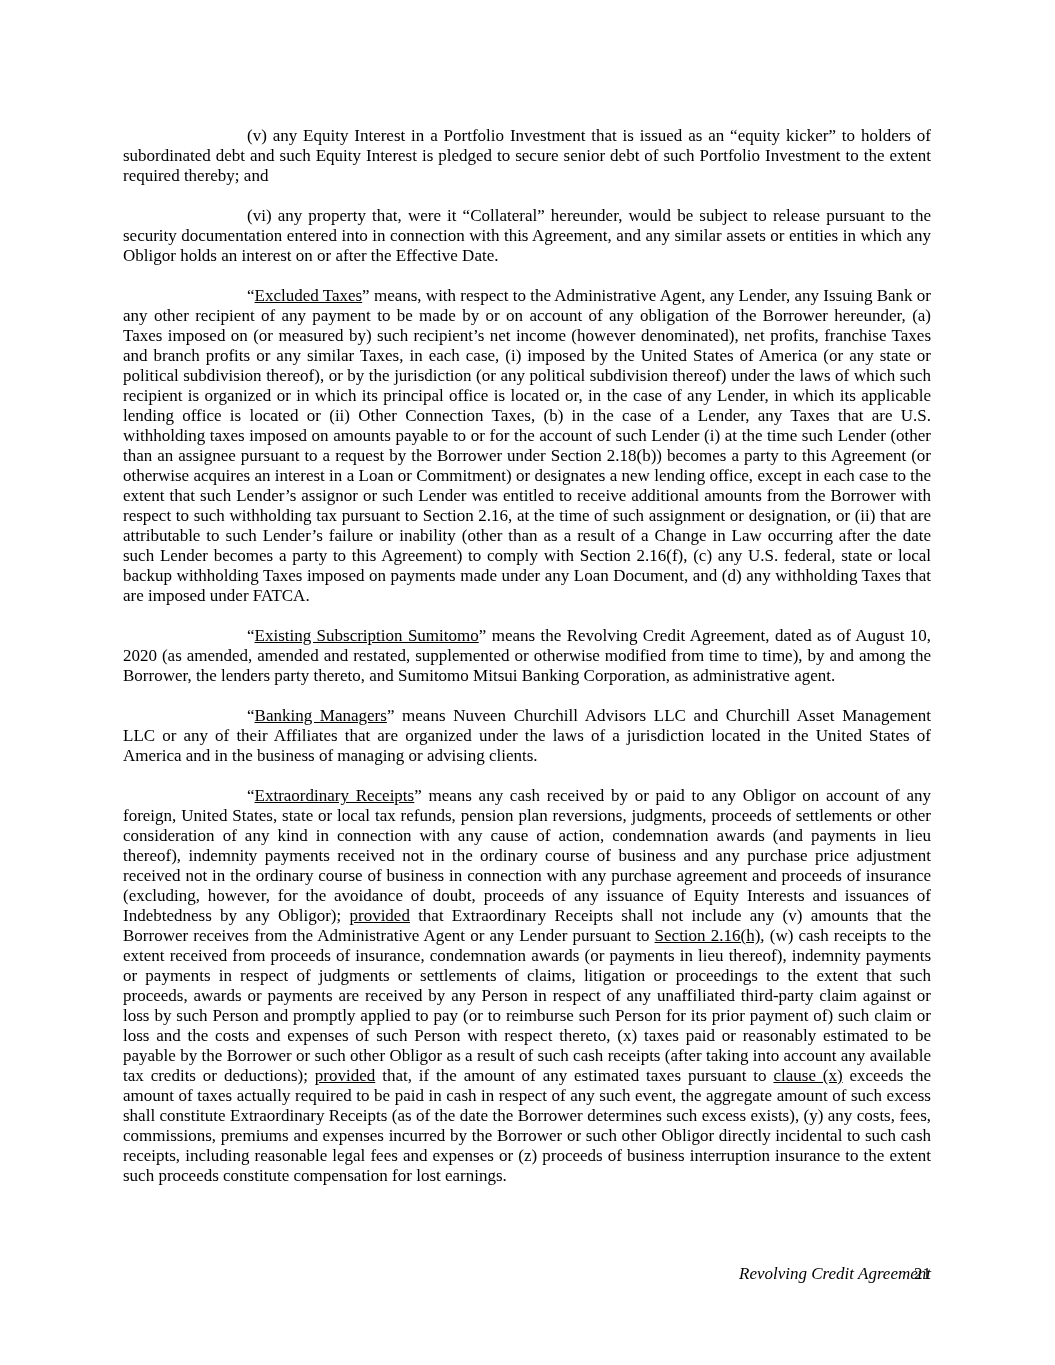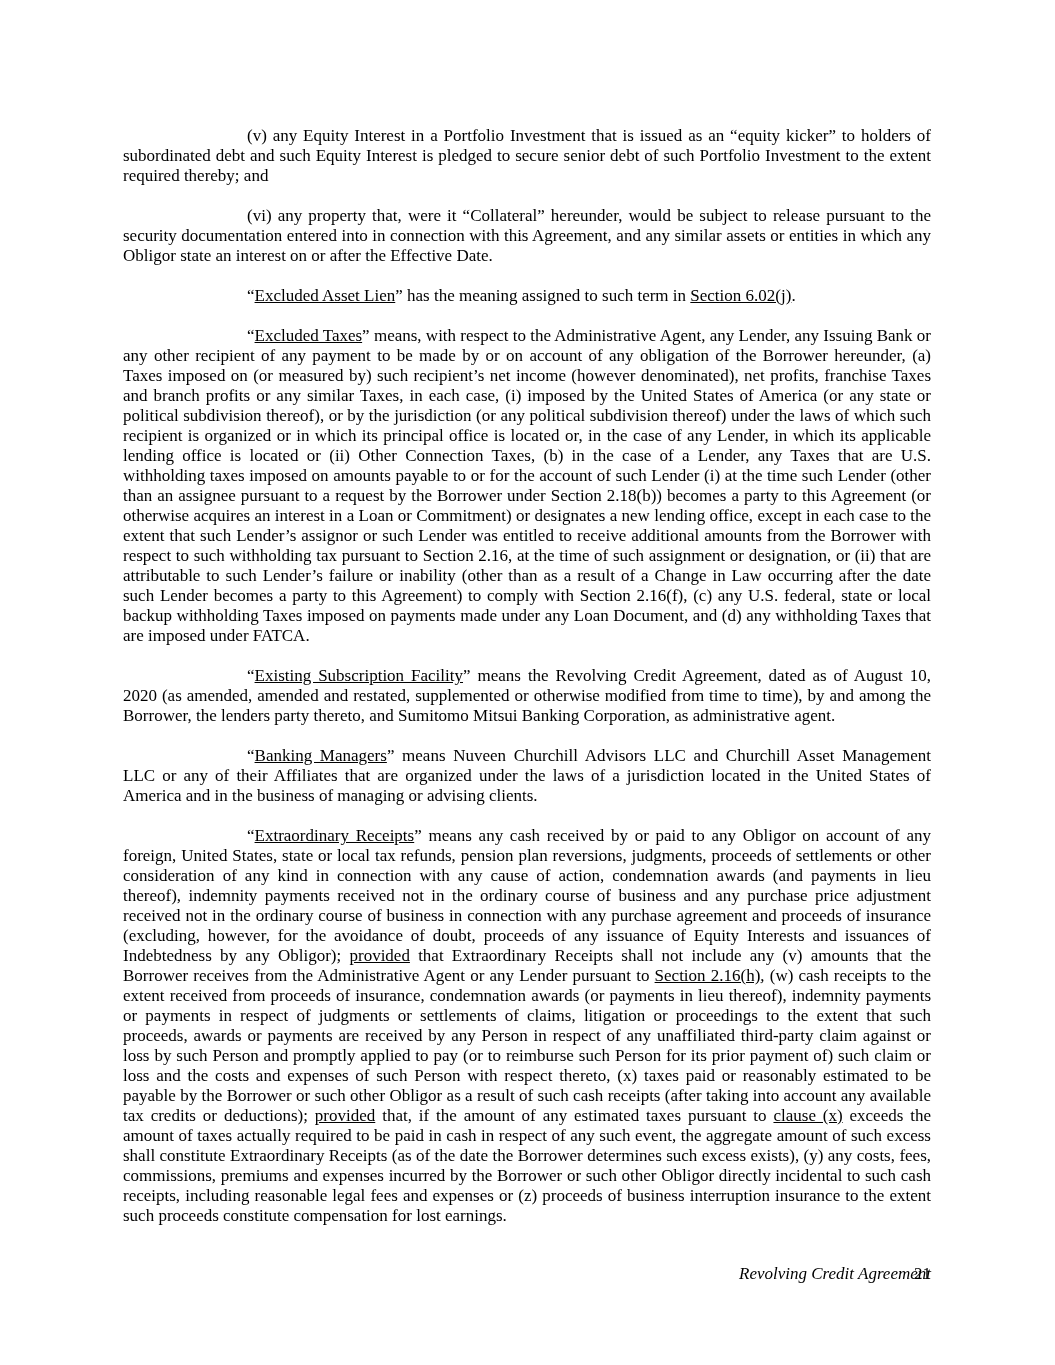--- a/index.html
+++ b/index.html
@@ -55,24 +55,23 @@
     font-size: 17px;
     font-family: Liberation Serif, serif;
   }
 </style>
 </head>
 <body>
 
 <div class="page">
   <div class="body-text">
       <p class="para"><span>(v) any Equity Interest in a Portfolio Investment that is issued as an “equity kicker” to holders of subordinated debt and such Equity Interest is pledged to secure senior debt of such Portfolio Investment to the extent required thereby; and</span></p>
-      <p class="para"><span>(vi) any property that, were it “Collateral” hereunder, would be subject to release pursuant to the security documentation entered into in connection with this Agreement, and any similar assets or entities in which any Obligor state an interest on or after the Effective Date.</span></p>
-      <p class="para"><span>“</span><span class="underline">Excluded Asset Lien</span><span>” has the meaning assigned to such term in </span><span class="underline">Section 6.02(j)</span><span>.</span></p>
+      <p class="para"><span>(vi) any property that, were it “Collateral” hereunder, would be subject to release pursuant to the security documentation entered into in connection with this Agreement, and any similar assets or entities in which any Obligor holds an interest on or after the Effective Date.</span></p>
       <p class="para"><span>“</span><span class="underline">Excluded Taxes</span><span>” means, with respect to the Administrative Agent, any Lender, any Issuing Bank or any other recipient of any payment to be made by or on account of any obligation of the Borrower hereunder, (a) Taxes imposed on (or measured by) such recipient’s net income (however denominated), net profits, franchise Taxes and branch profits or any similar Taxes, in each case, (i) imposed by the United States of America (or any state or political subdivision thereof), or by the jurisdiction (or any political subdivision thereof) under the laws of which such recipient is organized or in which its principal office is located or, in the case of any Lender, in which its applicable lending office is located or (ii) Other Connection Taxes, (b)  in the case of a Lender, any Taxes that are U.S. withholding taxes imposed on amounts payable to or for the account of such Lender (i) at the time such Lender (other than an assignee pursuant to a request by the Borrower under Section 2.18(b)) becomes a party to this Agreement (or otherwise acquires an interest in a Loan or Commitment) or designates a new lending office, except in each case to the extent that such Lender’s assignor or such Lender was entitled to receive additional amounts from the Borrower with respect to such withholding tax pursuant to Section 2.16, at the time of such assignment or designation, or (ii) that are attributable to such Lender’s failure or inability (other than as a result of a Change in Law occurring after the date such Lender becomes a party to this Agreement) to comply with Section 2.16(f), (c) any U.S. federal, state or local backup withholding Taxes imposed on payments made under any Loan Document, and (d) any withholding Taxes that are imposed under FATCA.</span></p>
-      <p class="para"><span>“</span><span class="underline">Existing Subscription Facility</span><span>” means the Revolving Credit Agreement, dated as of August 10, 2020 (as amended, amended and restated, supplemented or otherwise modified from time to time), by and among the Borrower, the lenders party thereto, and Sumitomo Mitsui Banking Corporation, as administrative agent.</span></p>
+      <p class="para"><span>“</span><span class="underline">Existing Subscription Sumitomo</span><span>” means the Revolving Credit Agreement, dated as of August 10, 2020 (as amended, amended and restated, supplemented or otherwise modified from time to time), by and among the Borrower, the lenders party thereto, and Sumitomo Mitsui Banking Corporation, as administrative agent.</span></p>
       <p class="para"><span>“</span><span class="underline">Banking Managers</span><span>” means Nuveen Churchill Advisors LLC and Churchill Asset Management LLC or any of their Affiliates that are organized under the laws of a jurisdiction located in the United States of America and in the business of managing or advising clients.</span></p>
       <p class="para"><span>“</span><span class="underline">Extraordinary Receipts</span><span>” means any cash received by or paid to any Obligor on account of any foreign, United States, state or local tax refunds, pension plan reversions, judgments, proceeds of settlements or other consideration of any kind in connection with any cause of action, condemnation awards (and payments in lieu thereof), indemnity payments received not in the ordinary course of business and any purchase price adjustment received not in the ordinary course of business in connection with any purchase agreement and proceeds of insurance (excluding, however, for the avoidance of doubt, proceeds of any issuance of Equity Interests and issuances of Indebtedness by any Obligor); </span><span class="underline">provided</span><span> that Extraordinary Receipts shall not include any (v) amounts that the Borrower receives from the Administrative Agent or any Lender pursuant to </span><span class="underline">Section 2.16(h)</span><span>, (w) cash receipts to the extent received from proceeds of insurance, condemnation awards (or payments in lieu thereof), indemnity payments or payments in respect of judgments or settlements of claims, litigation or proceedings to the extent that such proceeds, awards or payments are received by any Person in respect of any unaffiliated third-party claim against or loss by such Person and promptly applied to pay (or to reimburse such Person for its prior payment of) such claim or loss and the costs and expenses of such Person with respect thereto, (x) taxes paid or reasonably estimated to be payable by the Borrower or such other Obligor as a result of such cash receipts (after taking into account any available tax credits or deductions); </span><span class="underline">provided</span><span> that, if the amount of any estimated taxes pursuant to </span><span class="underline">clause (x)</span><span> exceeds the amount of taxes actually required to be paid in cash in respect of any such event, the aggregate amount of such excess shall constitute Extraordinary Receipts (as of the date the Borrower determines such excess exists), (y) any costs, fees, commissions, premiums and expenses incurred by the Borrower or such other Obligor directly incidental to such cash receipts, including reasonable legal fees and expenses or (z) proceeds of business interruption insurance to the extent such proceeds constitute compensation for lost earnings.</span></p>
     </div>
   <div class="footer">
     <span class="page-number">21</span>
     <span class="footer-title">Revolving Credit Agreement</span>
   </div>
 </div>
 
 </body></html>

